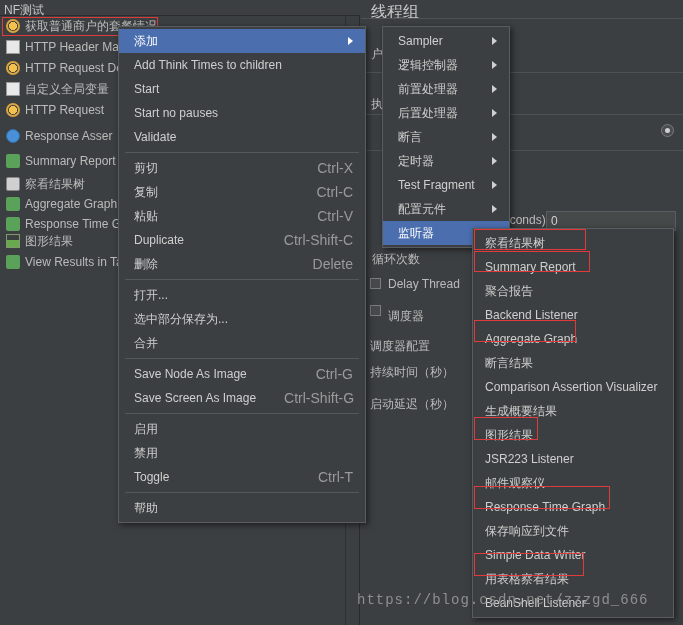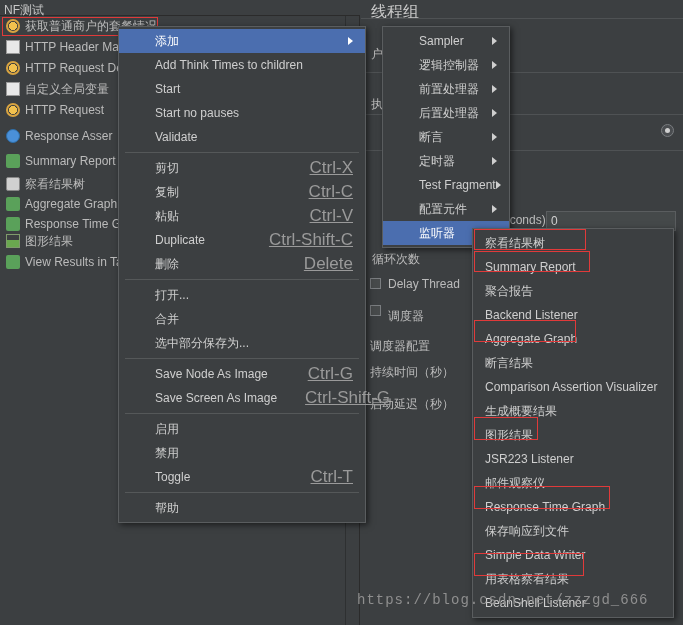--- a/index.html
+++ b/index.html
@@ -117,31 +117,31 @@
     background: #3c3f41;
     border: 1px solid #5a5d5f;
     box-shadow: 2px 2px 6px rgba(0,0,0,0.55);
     padding: 2px 0;
   }
   .menu-item {
     position: relative;
     height: 24px; line-height: 24px;
     font-size: 12px;
     color: #cfcfcf;
-    padding-left: 36px; padding-right: 12px;
+    padding-left: 15px; padding-right: 12px;
     white-space: nowrap;
     display: flex; align-items: center;
   }
   .menu-item.sel {
     background: #4b6eaf;
     color: #ffffff;
   }
   .menu-item .accel {
     margin-left: auto; padding-left: 28px;
-    color: #9a9a9a; font-size: 17px; text-decoration: underline;
+    color: #9a9a9a; font-size: 14px;
   }
   .menu-item .arrow {
     margin-left: auto;
     width: 0; height: 0;
     border-left: 5px solid #cfcfcf;
     border-top: 4px solid transparent;
     border-bottom: 4px solid transparent;
   }
   .menu-item.sel .arrow { border-left-color: #ffffff; }
   .menu-sep {
@@ -286,24 +286,24 @@
       </div>
     <div class="menu-item">
         <span>删除</span>
         <span class="accel">Delete</span>
       </div>
     <div class="menu-sep"></div>
     <div class="menu-item">
         <span>打开...</span>
       </div>
     <div class="menu-item">
+        <span>选中部分保存为...</span>
+      </div>
+    <div class="menu-item">
         <span>合并</span>
-      </div>
-    <div class="menu-item">
-        <span>选中部分保存为...</span>
       </div>
     <div class="menu-sep"></div>
     <div class="menu-item">
         <span>Save Node As Image</span>
         <span class="accel">Ctrl-G</span>
       </div>
     <div class="menu-item">
         <span>Save Screen As Image</span>
         <span class="accel">Ctrl-Shift-G</span>
       </div>

